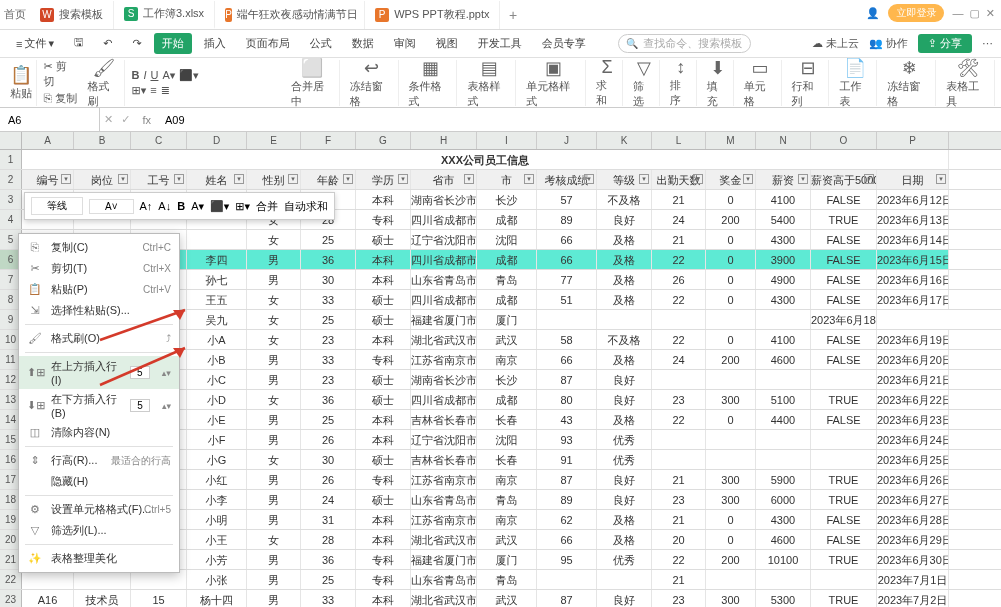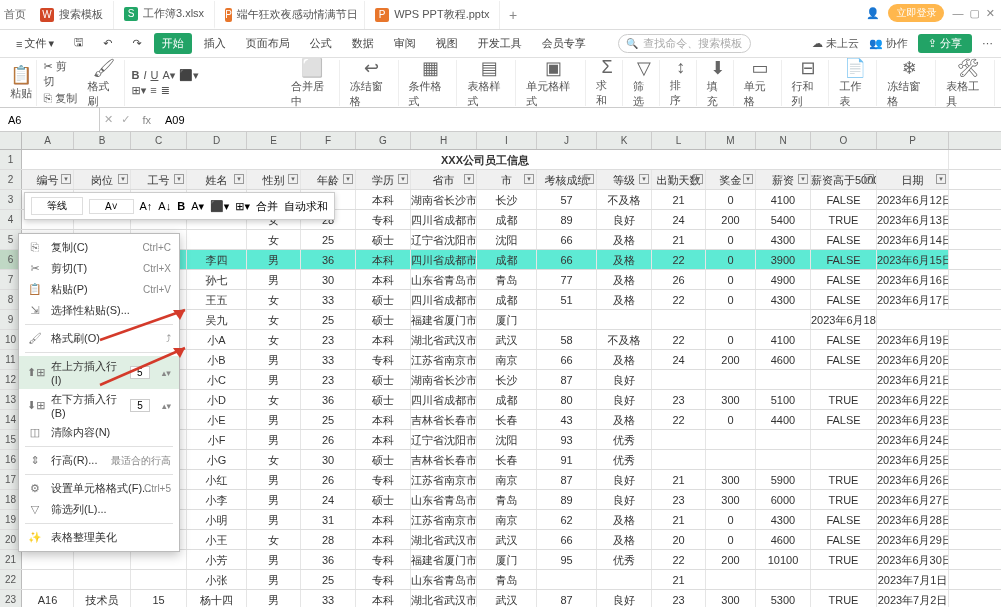--- a/index.html
+++ b/index.html
@@ -710,20 +710,24 @@
   <div class="cm-item">
       <span class="cm-icon">◫</span>
       <span>清除内容(N)</span>
     </div>
   <div class="cm-sep"></div>
   <div class="cm-item">
       <span class="cm-icon">⇕</span>
       <span>行高(R)...</span>
       <span class="cm-shortcut">最适合的行高</span>
     </div>
+  <div class="cm-item">
+      <span class="cm-icon"></span>
+      <span>隐藏(H)</span>
+    </div>
   <div class="cm-sep"></div>
   <div class="cm-item">
       <span class="cm-icon">⚙</span>
       <span>设置单元格格式(F)...</span>
       <span class="cm-shortcut">Ctrl+5</span>
     </div>
   <div class="cm-item">
       <span class="cm-icon">▽</span>
       <span>筛选列(L)...</span>
     </div>

